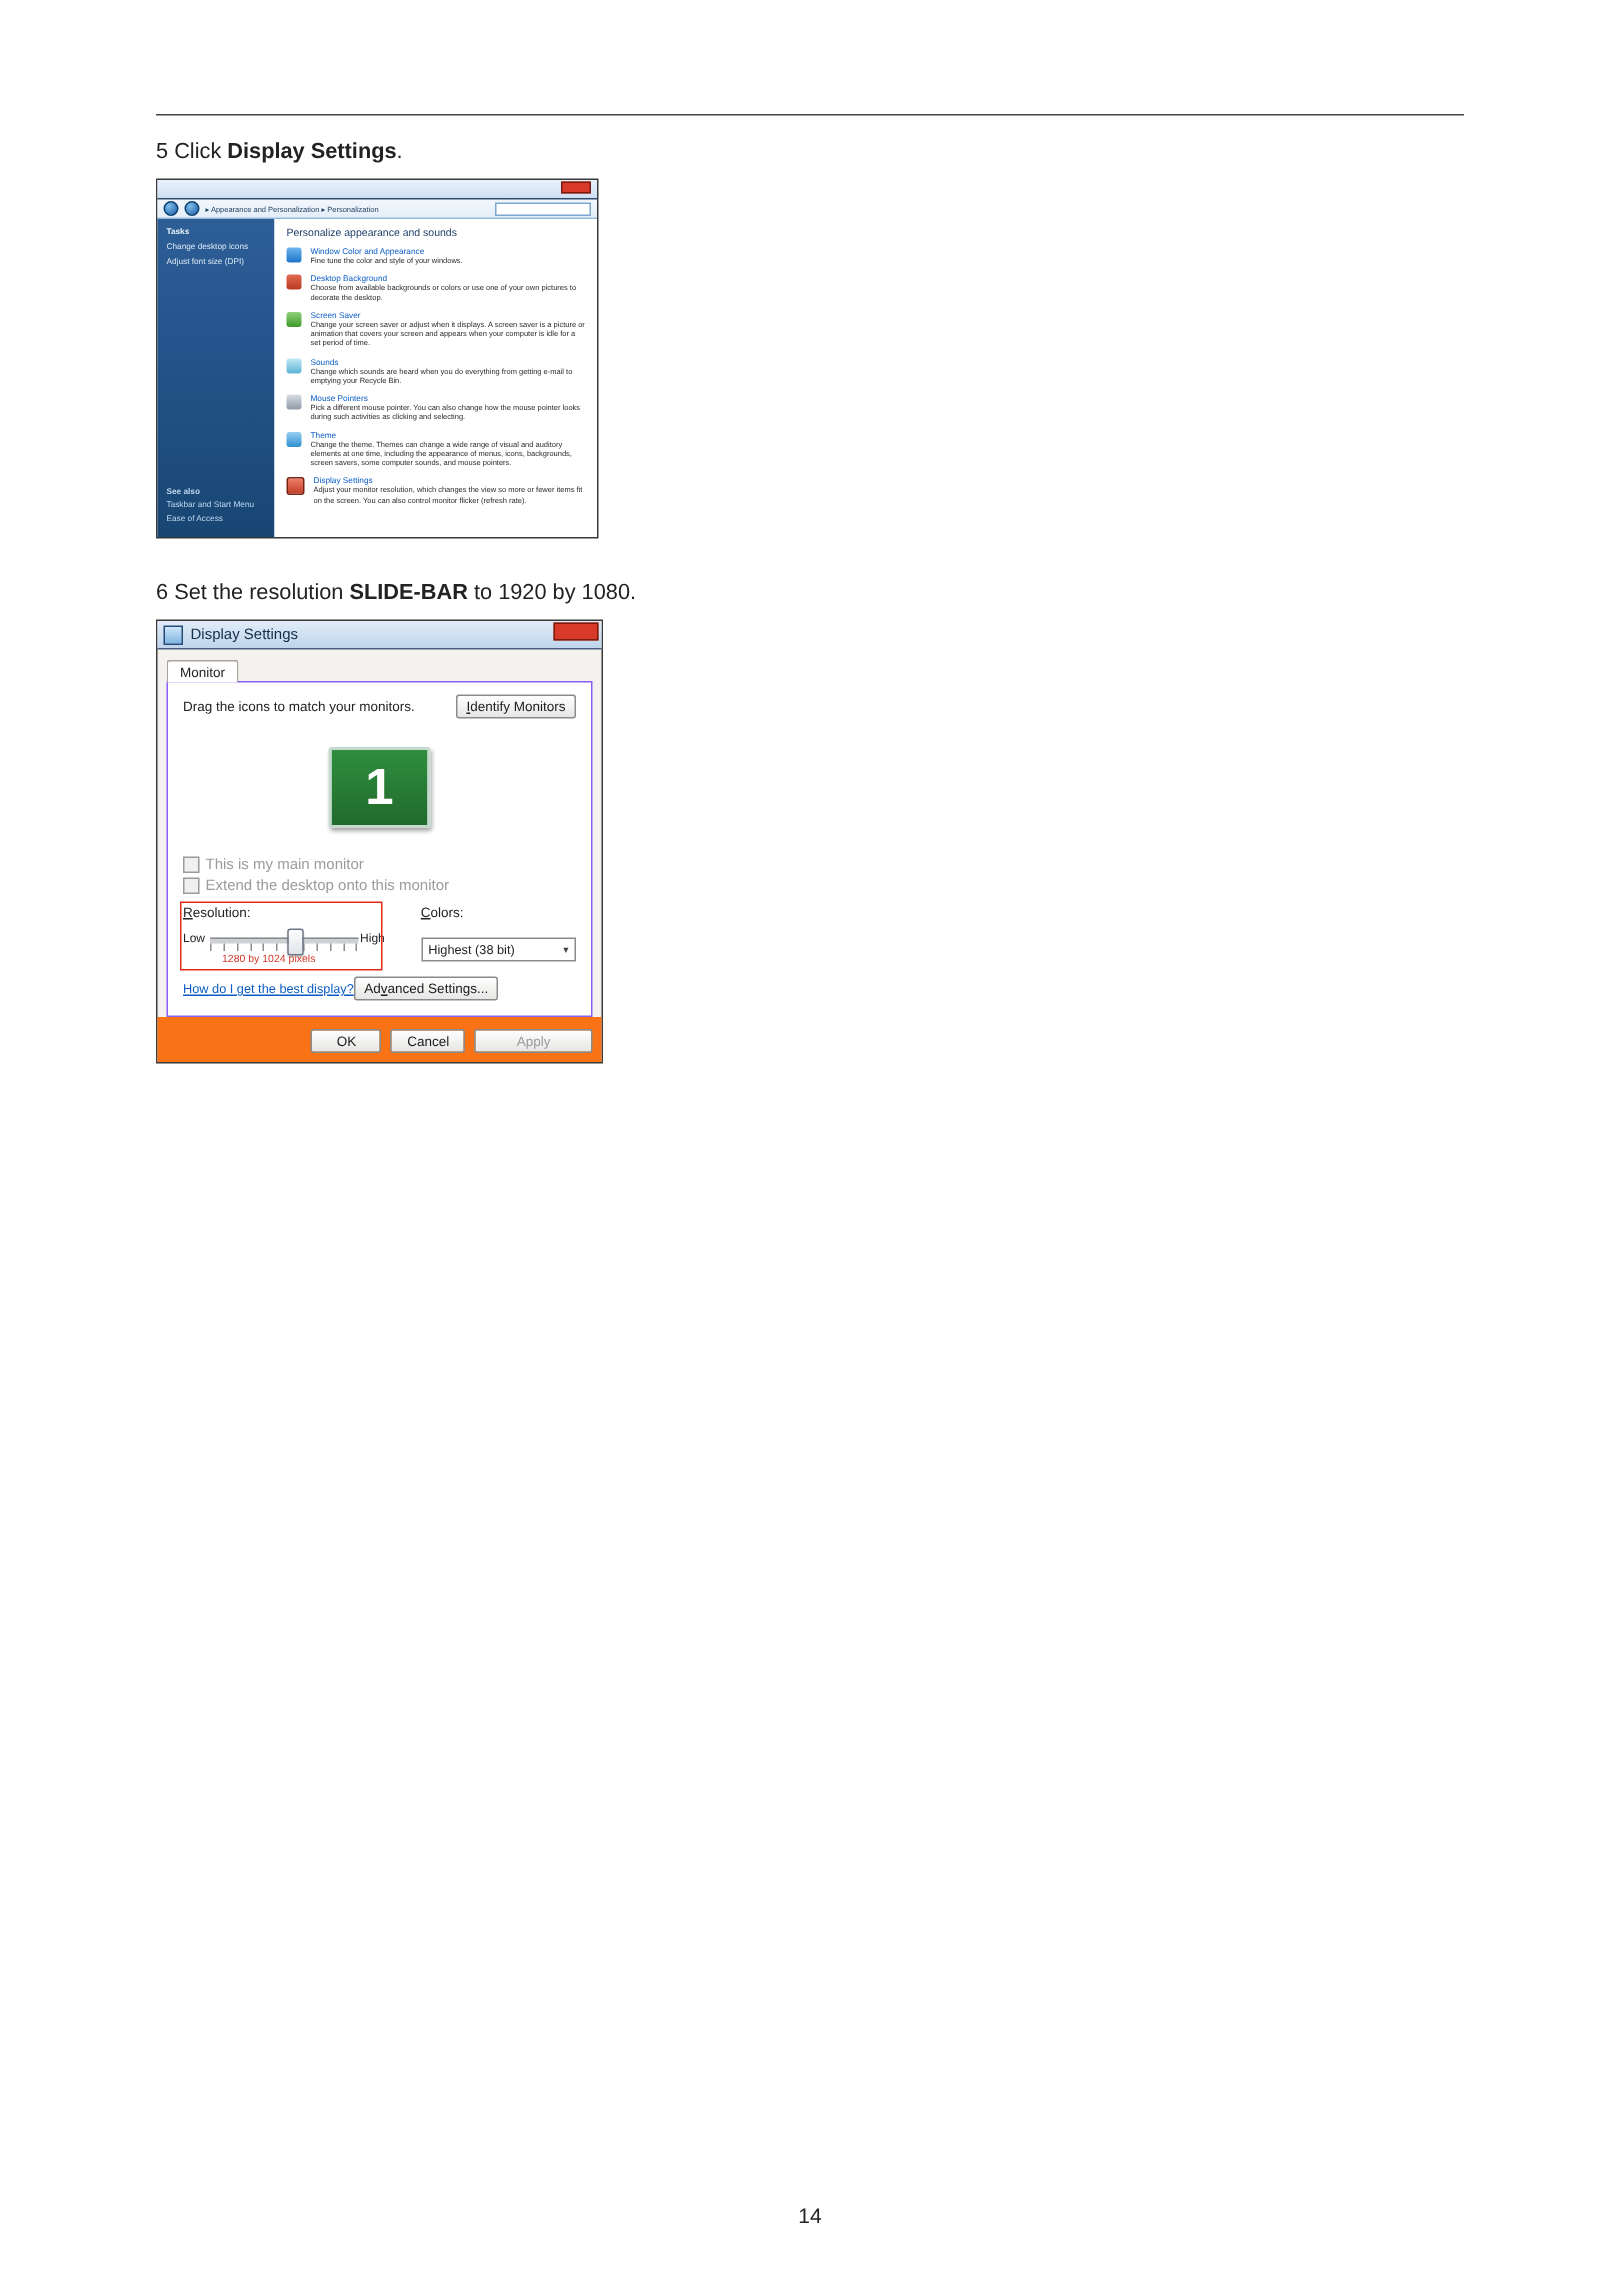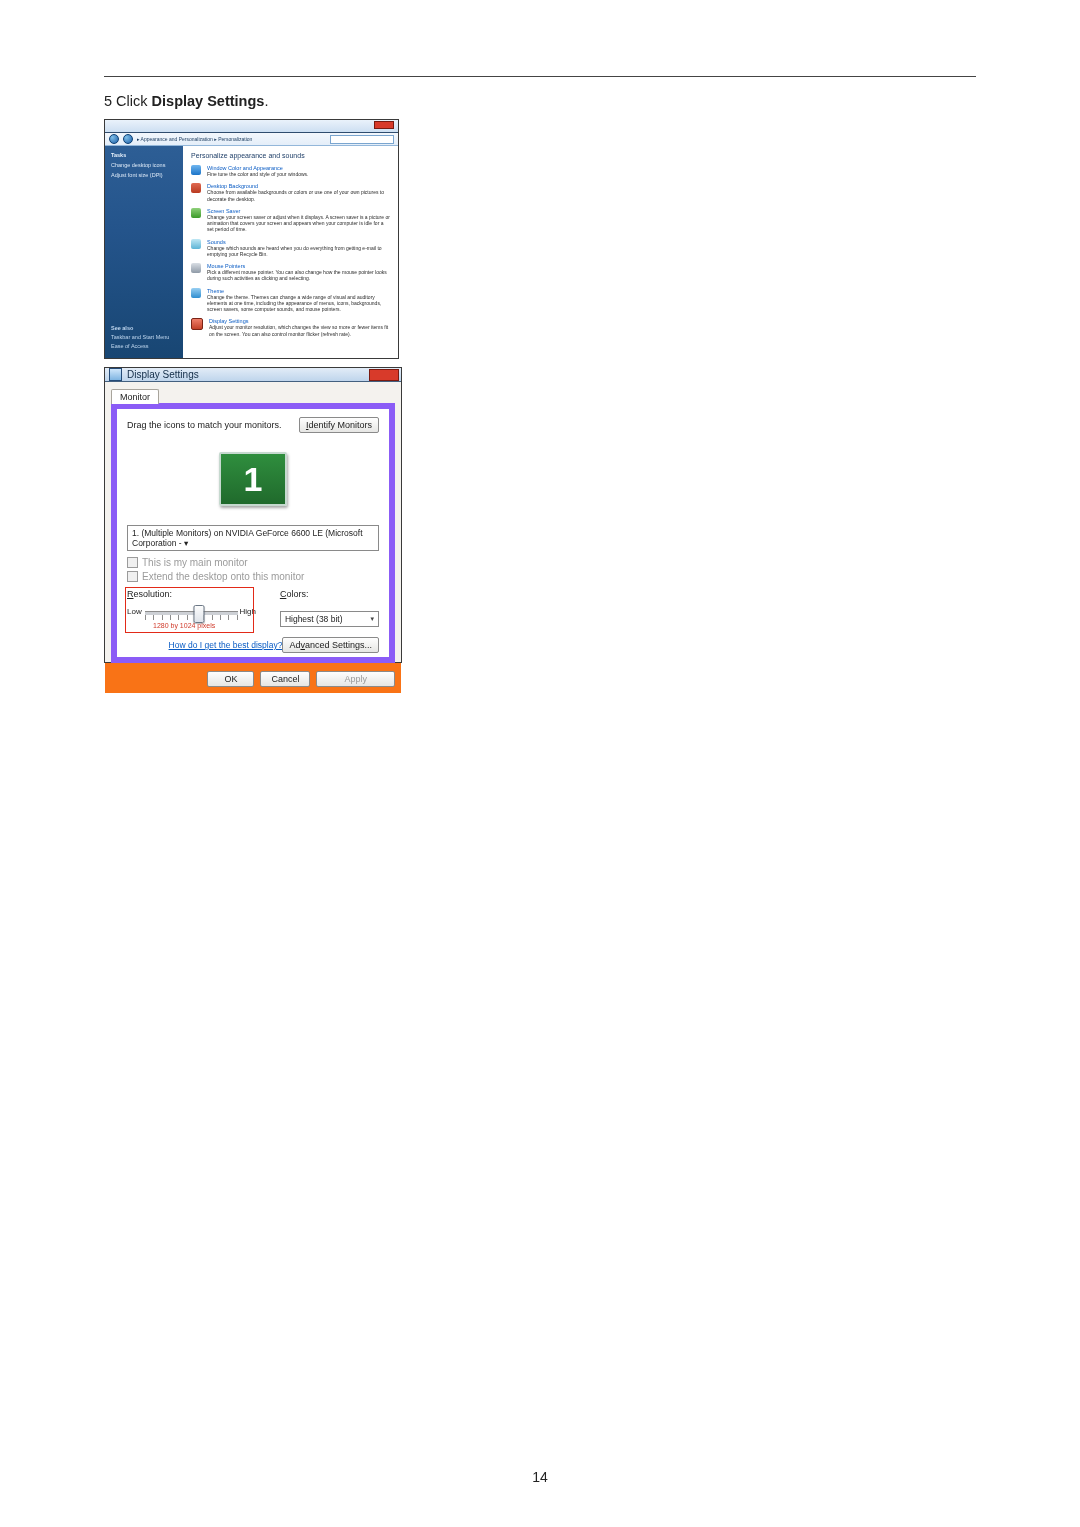--- a/index.html
+++ b/index.html
@@ -161,21 +161,21 @@
     border-bottom: none;
     background: #fff;
     font-size: 9px;
     padding: 2px 8px;
     position: relative;
     top: 1px;
     border-radius: 2px 2px 0 0;
   }
   .shot2 .panel {
     margin: 0 6px 0 6px;
-    border: 6px solid #8b5cf6;
+    border: 1px solid #8b5cf6;
     background: #fff;
     flex: 1;
     padding: 8px 10px 4px 10px;
     box-sizing: border-box;
     display: flex; flex-direction: column;
   }
   .shot2 .row1 { display: flex; justify-content: space-between; align-items: center; margin-bottom: 6px; }
   .shot2 .row1 .instr { font-size: 9px; color: #222; }
   .shot2 .btn {
     border: 1px solid #8a8a8a; border-radius: 2px;
@@ -247,21 +247,21 @@
   }
   .shot2 .colorsel {
     border: 1px solid #8a8a8a;
     background: #fff;
     font-size: 8.5px; padding: 2px 4px;
     display: flex; justify-content: space-between; align-items: center;
     margin-top: 12px;
   }
   .shot2 .colorsel .arrow { font-size: 7px; color: #444; }
   .shot2 .bottomrow {
-    display: flex; justify-content: flex-end; align-items: center;
+    display: flex; justify-content: flex-start; align-items: center;
     margin-top: 10px;
   }
   .shot2 .helplink { font-size: 8.5px; color: #0a5cc4; text-decoration: underline; }
   .shot2 .dlgbtns {
     padding: 8px 6px 6px 6px;
     display: flex; justify-content: flex-end; gap: 6px;
     background: #f97316;
   }
   .red-box {
     position: absolute;
@@ -362,20 +362,23 @@
           <div class="ic ic-disp"></div>
           <div class="txt">
             <span class="lnk">Display Settings</span>
             <span class="desc">Adjust your monitor resolution, which changes the view so more or fewer items fit on the screen. You can also control monitor flicker (refresh rate).</span>
           </div>
         </div>
       </div>
     </div>
   </div>
 
+  <div class="step-line" style="margin-top:28px;">
+    <span>6</span><span> Set the resolution </span><span class="bold">SLIDE-BAR</span><span> to 1920 by 1080.</span>
+  </div>
 
   <div class="shot shot2" style="position:relative;">
     <div class="titlebar">
       <div class="ticon"></div>
       <span class="ttxt">Display Settings</span>
       <div class="wbtn"></div>
     </div>
     <div class="tabs">
       <div class="tab">Monitor</div>
     </div>
@@ -383,21 +386,20 @@
       <div class="row1">
         <span class="instr">Drag the icons to match your monitors.</span>
         <span class="btn">
             <span class="u" style="display:inline;">I</span>
             <span title="Identify Monitors">dentify Monitors</span>
           </span>
       </div>
       <div class="preview">
         <div class="mon">1</div>
       </div>
-      <div class="monsel">1. (Multiple Monitors) on NVIDIA GeForce 6600 LE (Microsoft Corporation - ▾</div>
       <div class="chk">
         <span class="box"></span>
         <span>This is my main monitor</span>
       </div>
       <div class="chk">
         <span class="box"></span>
         <span>Extend the desktop onto this monitor</span>
       </div>
       <div class="rescol">
         <div class="col" style="flex:1.3; position:relative;">

